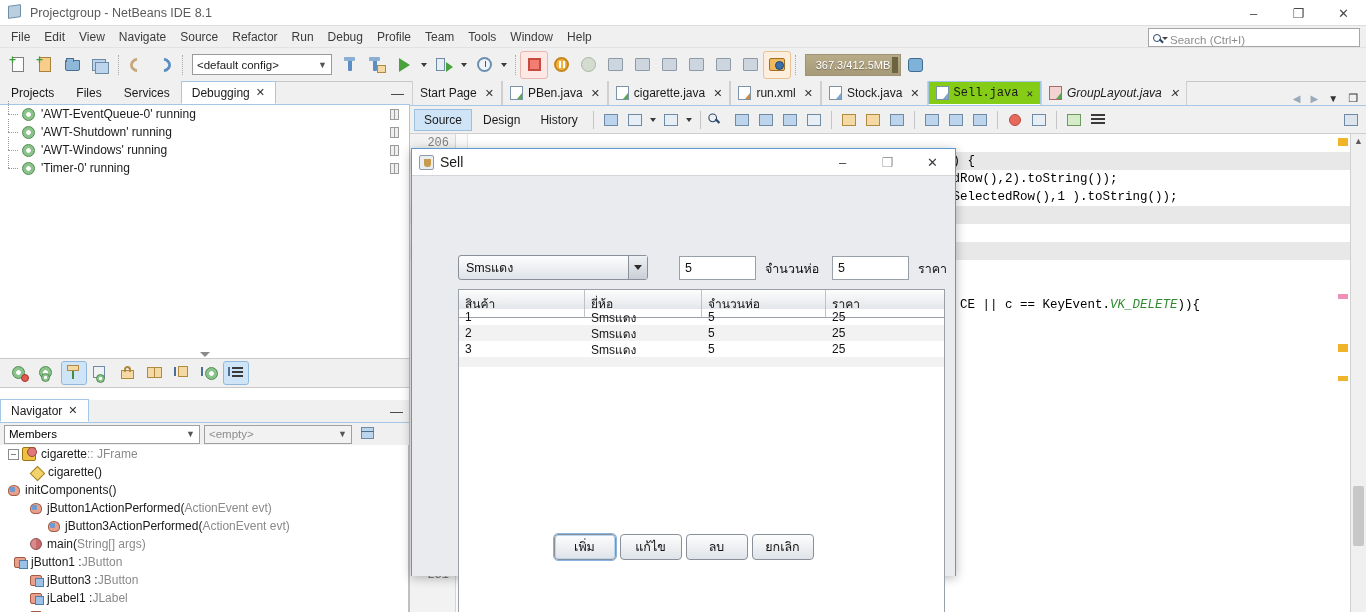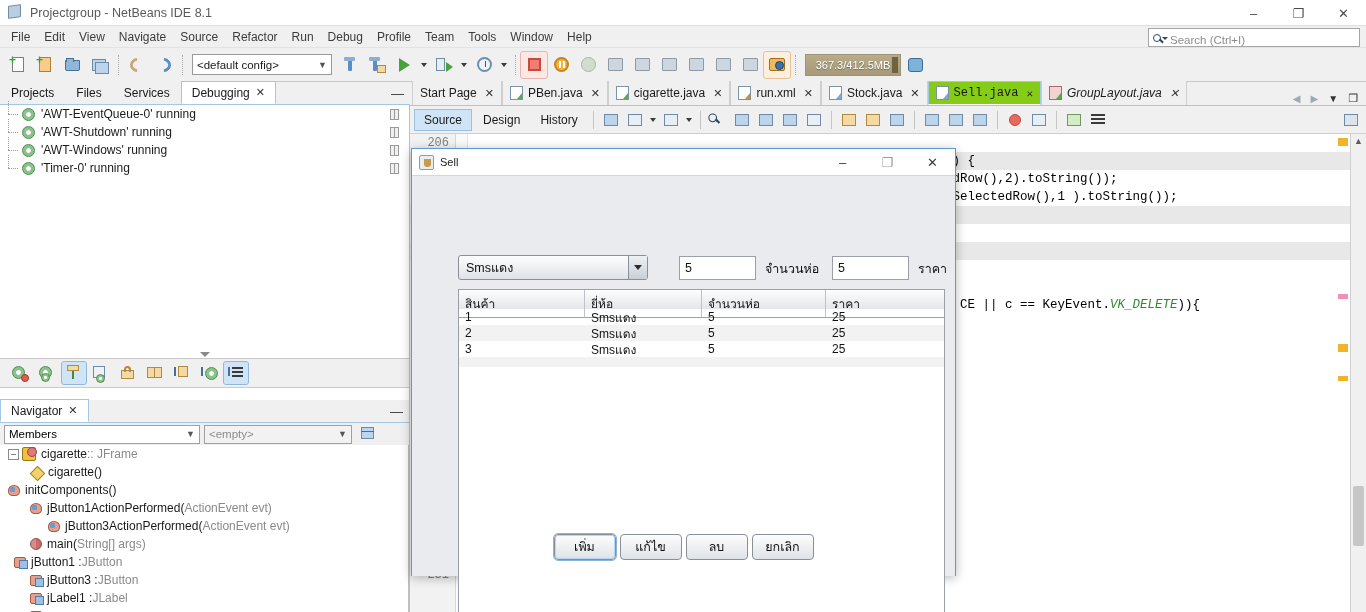--- a/index.html
+++ b/index.html
@@ -294,21 +294,21 @@
     border-bottom: 1px solid #d2d6da;
   }
   .javacup {
     width: 15px; height: 15px; margin: 0 6px 0 7px; background: #e9eef3;
     border: 1px solid #8e9aa6; border-radius: 2px; position: relative;
   }
   .javacup::after {
     content:""; position:absolute; left:4px; top:3px; width:7px; height:8px;
     background:#c99a4d; border-radius: 0 0 3px 3px;
   }
-  .dlg-name { font-size: 11px; color: #1a1a1a; }
+  .dlg-name { font-size: 14px; color: #1a1a1a; }
   .dlg-ctrls { margin-left: auto; display: flex; height: 27px; }
   .dlg-btn { width: 45px; display: flex; align-items: center; justify-content: center; font-size: 13px; color: #3a3a3a;}
   .dlg-body { position: relative; height: 400px; background: #e9ebee; }
 
   .swing-combo {
     position: absolute; left: 46px; top: 79px; width: 190px; height: 25px;
     background: linear-gradient(#fdfdfd, #dfe3e8);
     border: 1px solid #8a9099; border-radius: 3px;
     display: flex; align-items: center; padding-left: 7px; font-size: 12.5px; color: #111;
   }

